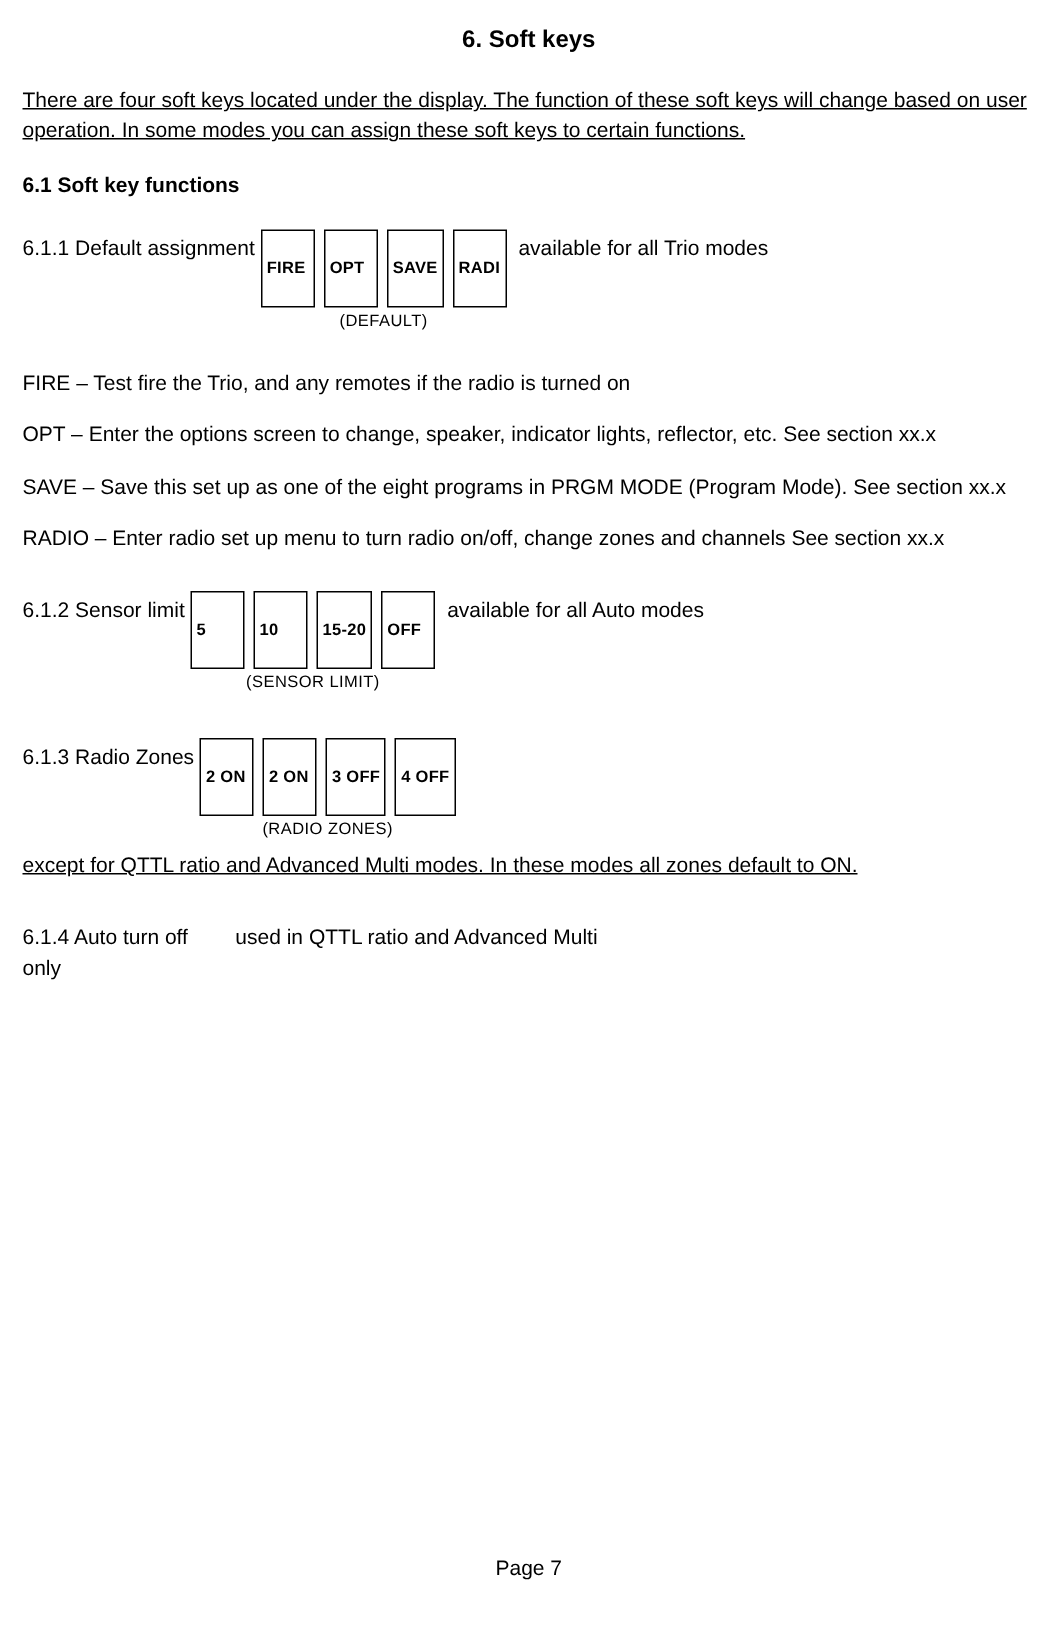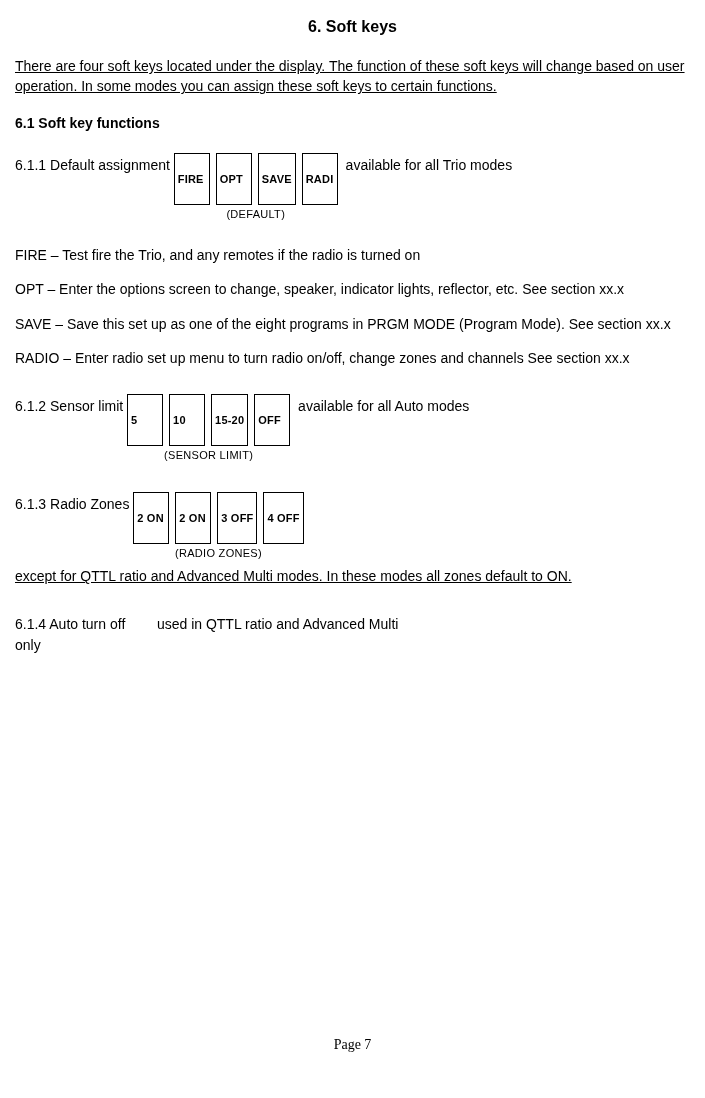--- a/index.html
+++ b/index.html
@@ -68,21 +68,20 @@
   .trail {
     display: inline;
   }
   .desc {
     margin: 0 0 14px 0;
   }
   .pagefoot {
     text-align: center;
     margin-top: 380px;
     font-size: 14px;
-    font-family: Liberation Serif, serif;
   }
 </style>
 </head>
 <body>
 
 <div class="title">6.   Soft keys</div>
 
 <p class="para">There are four soft keys located under the display.  The function of these soft keys will change based on user operation. In some modes you can assign these soft keys to certain functions.</p>
 
 <p class="sec-head">6.1 Soft key functions</p>

